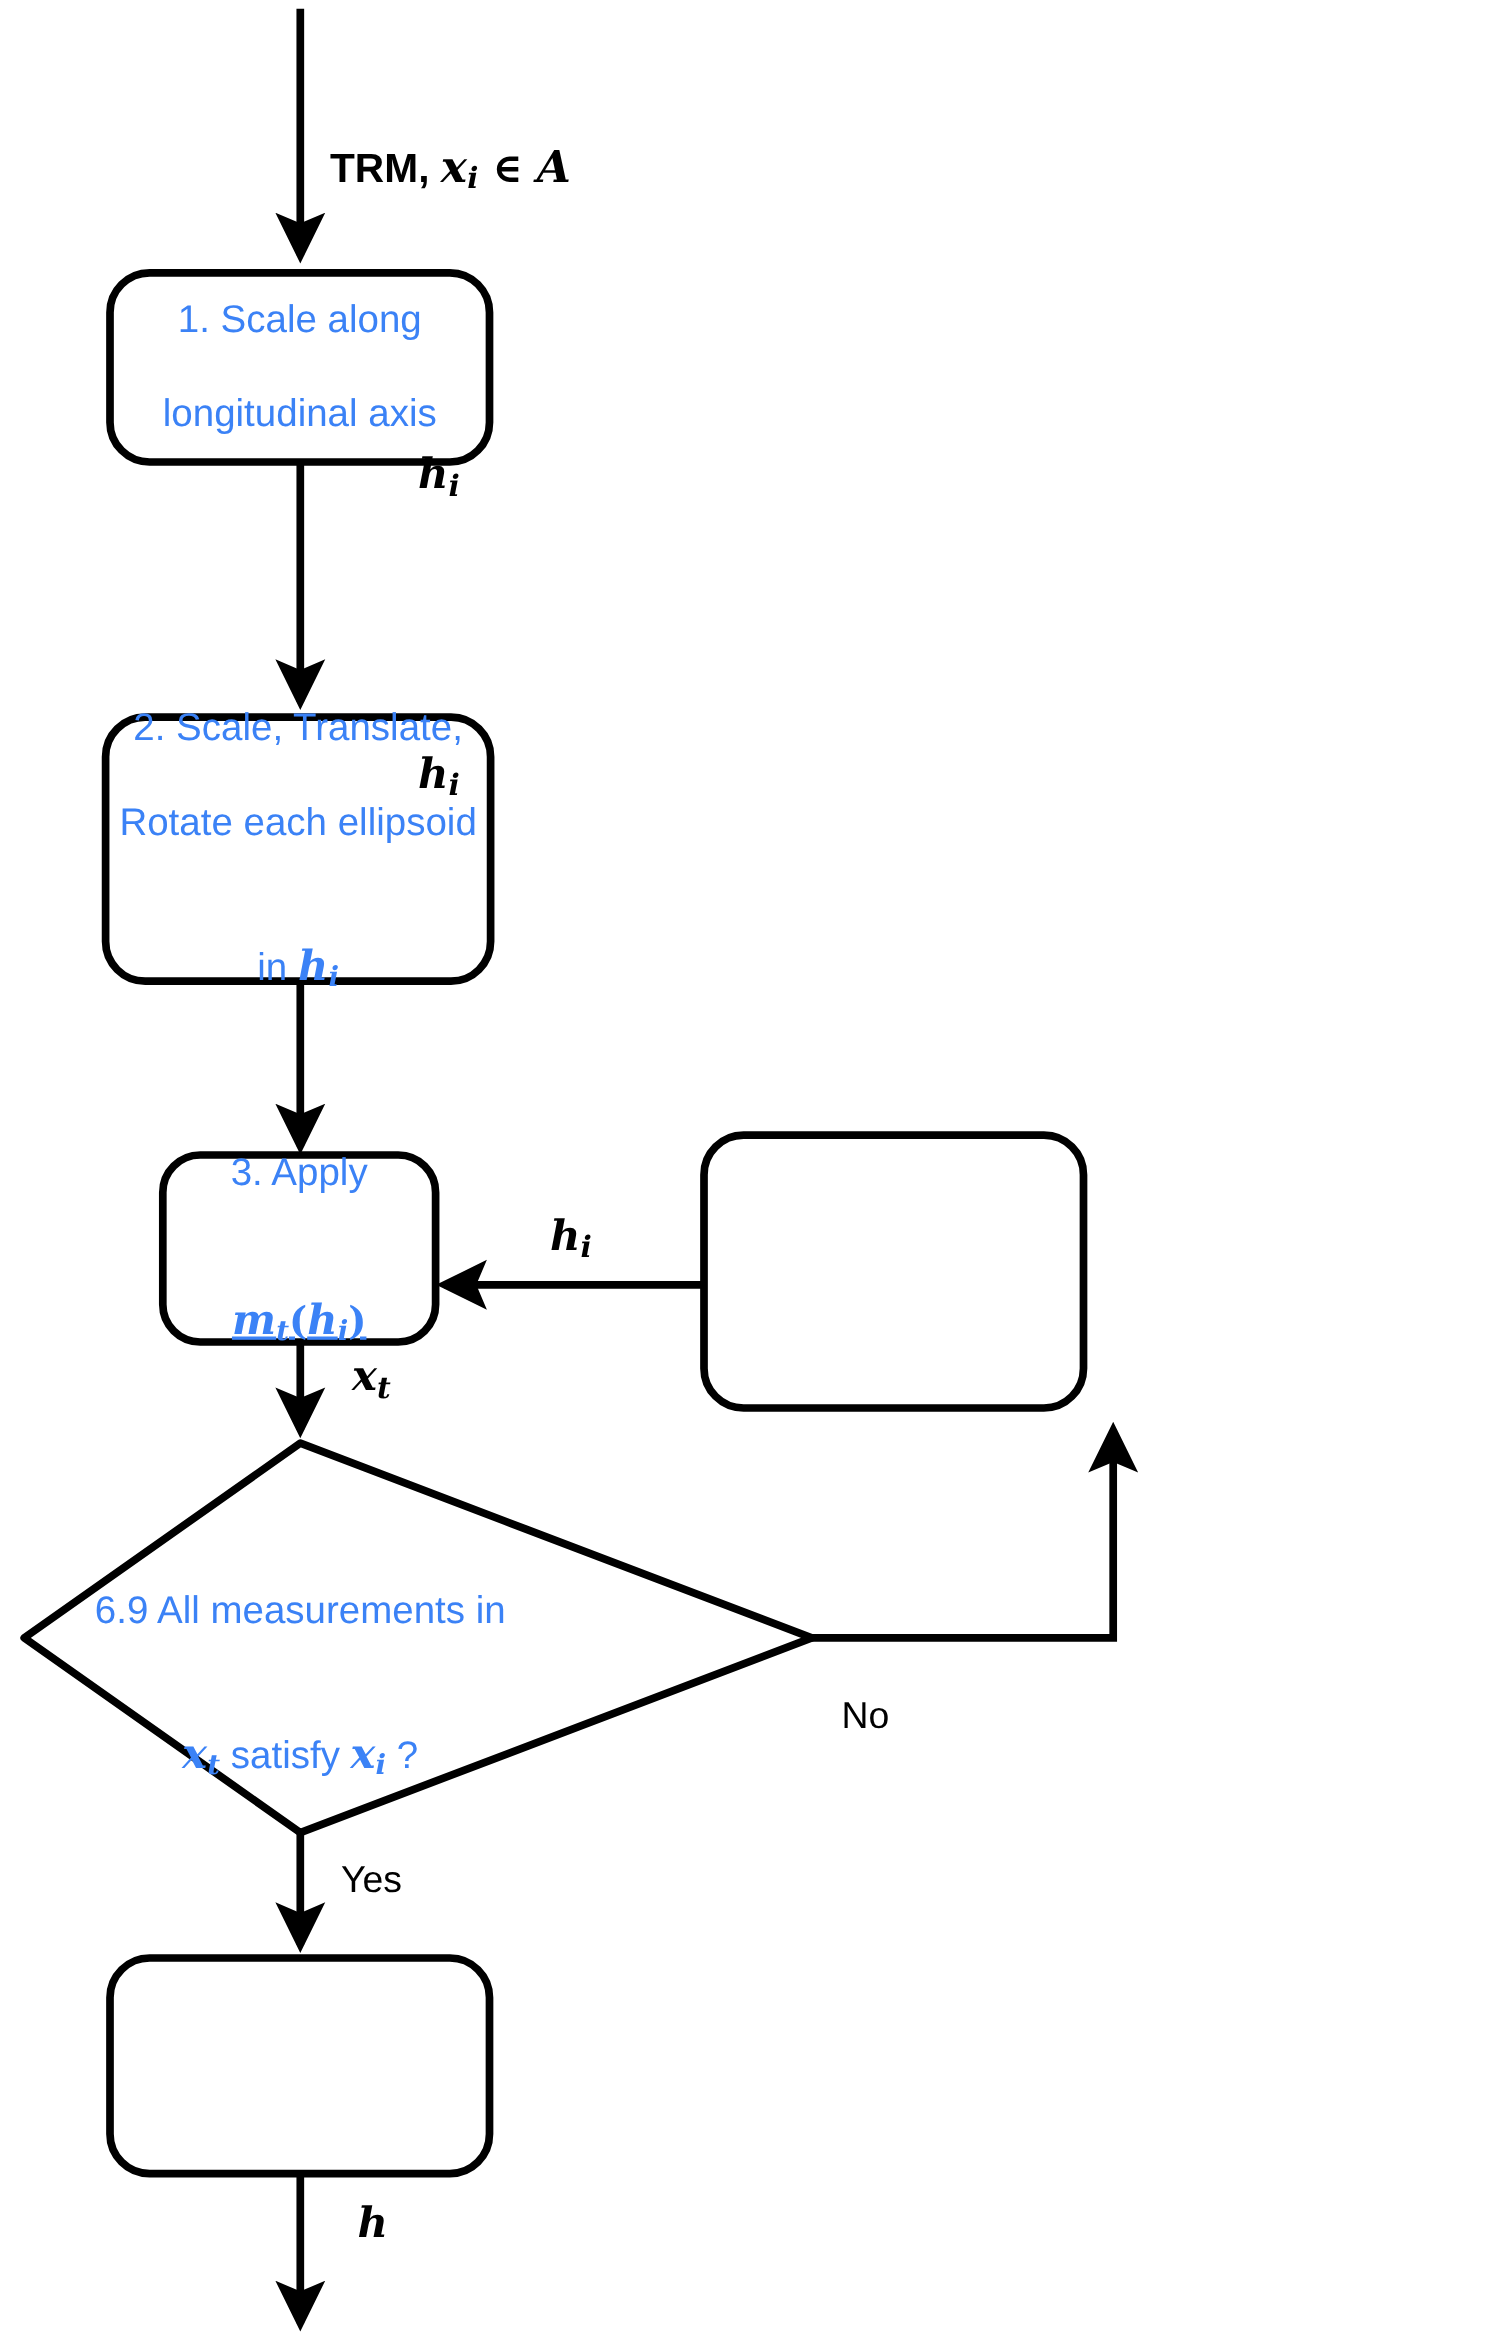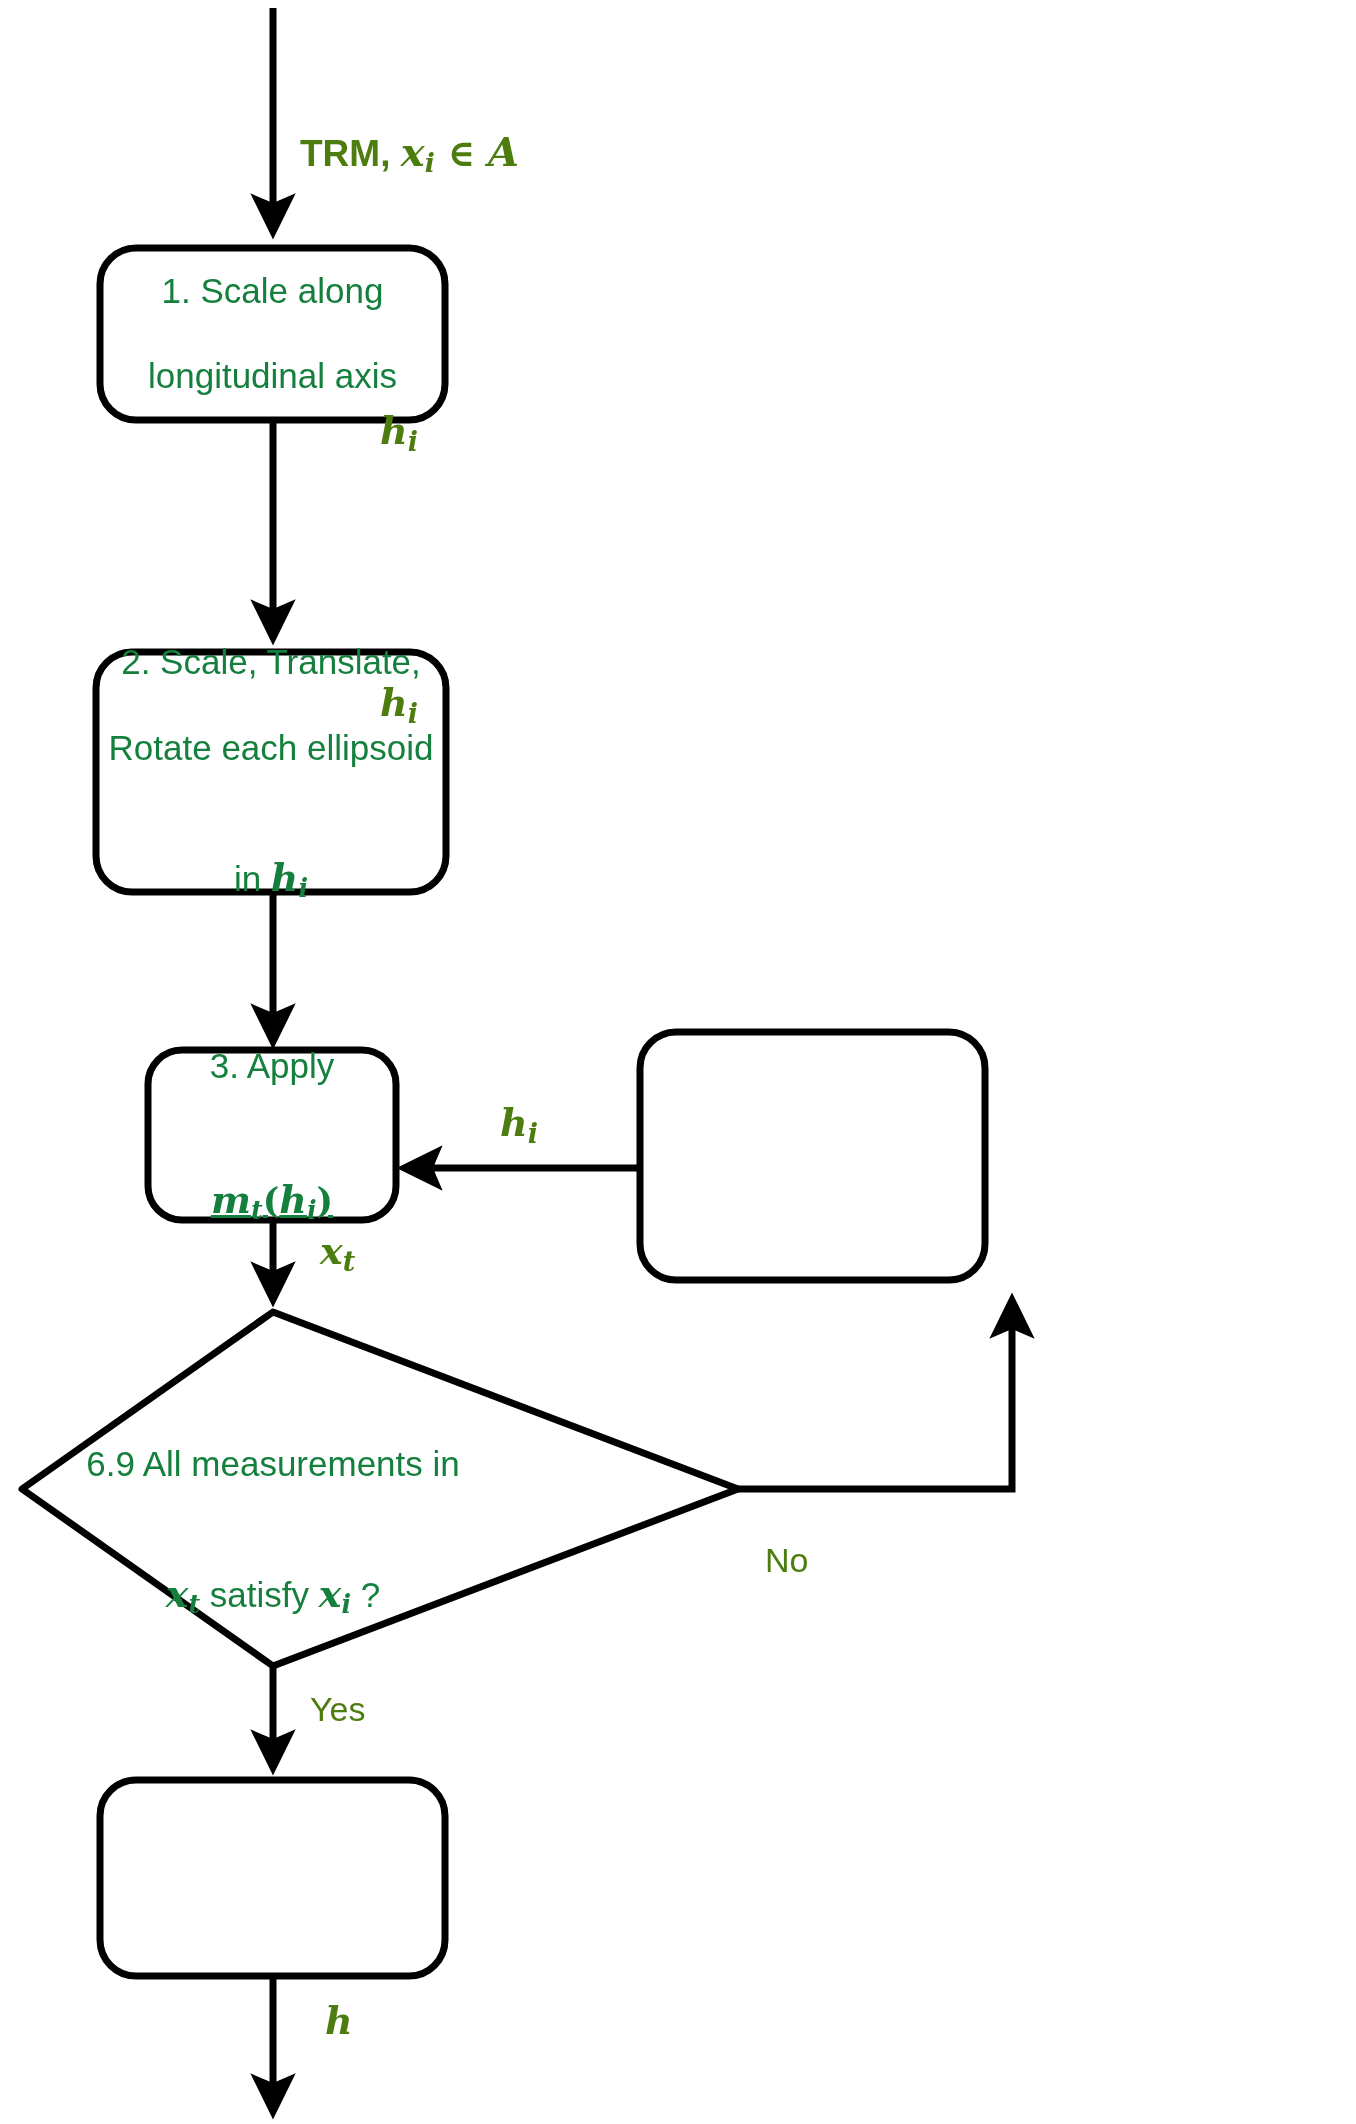--- a/index.html
+++ b/index.html
@@ -26,33 +26,33 @@
     width: 1356px;
     height: 2124px;
   }
   
   .node-text {
     position: absolute;
     text-align: center;
     line-height: 1.22;
     font-family: "Liberation Sans", sans-serif;
     font-size: 35px;
-    color: #15803d;
+    color: #3b82f6;
     white-space: pre-line;
     display: flex;
     align-items: center;
     justify-content: center;
     pointer-events: none;
   }
   .edge-label {
     position: absolute;
     text-align: center;
     font-family: "Liberation Sans", sans-serif;
     font-size: 34px;
-    color: #4d7c0f;
+    color: #000000;
     white-space: nowrap;
   }
   
   .mi {
     font-family: "DejaVu Serif", "Liberation Serif", serif;
     font-style: italic;
     font-weight: 700;
     font-size: 1.08em;
     letter-spacing: 0.2px;
   }

